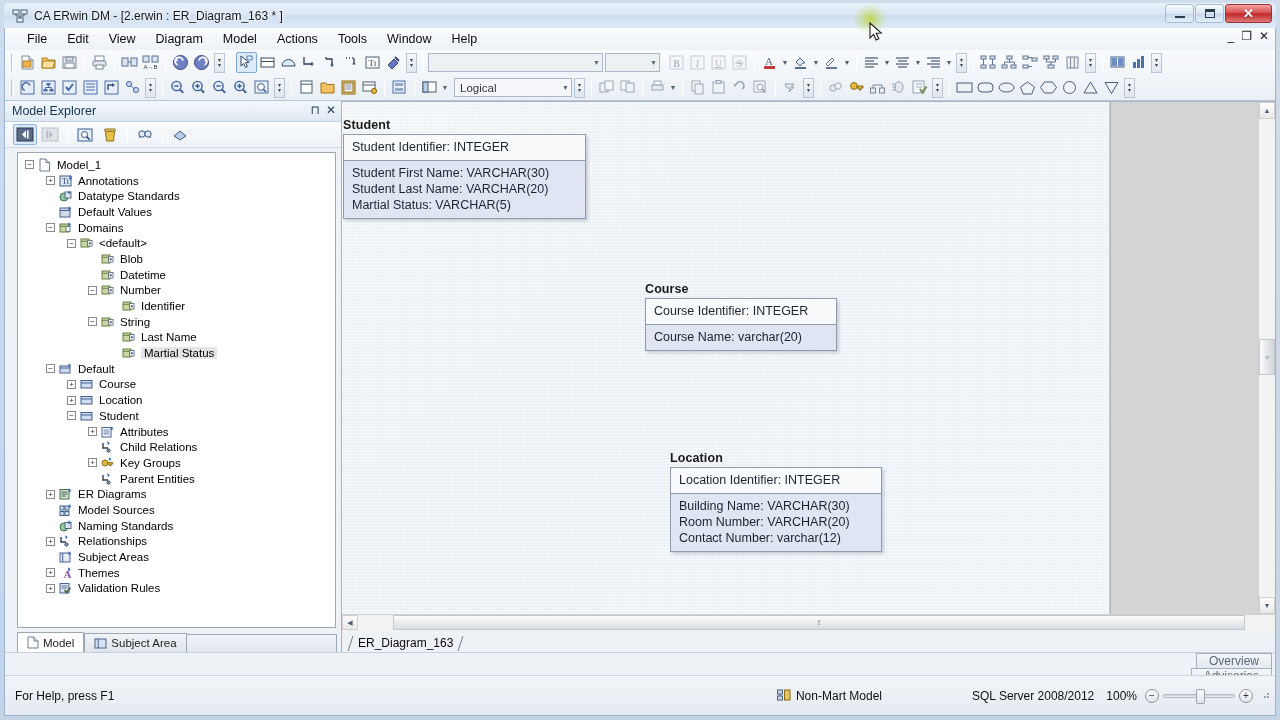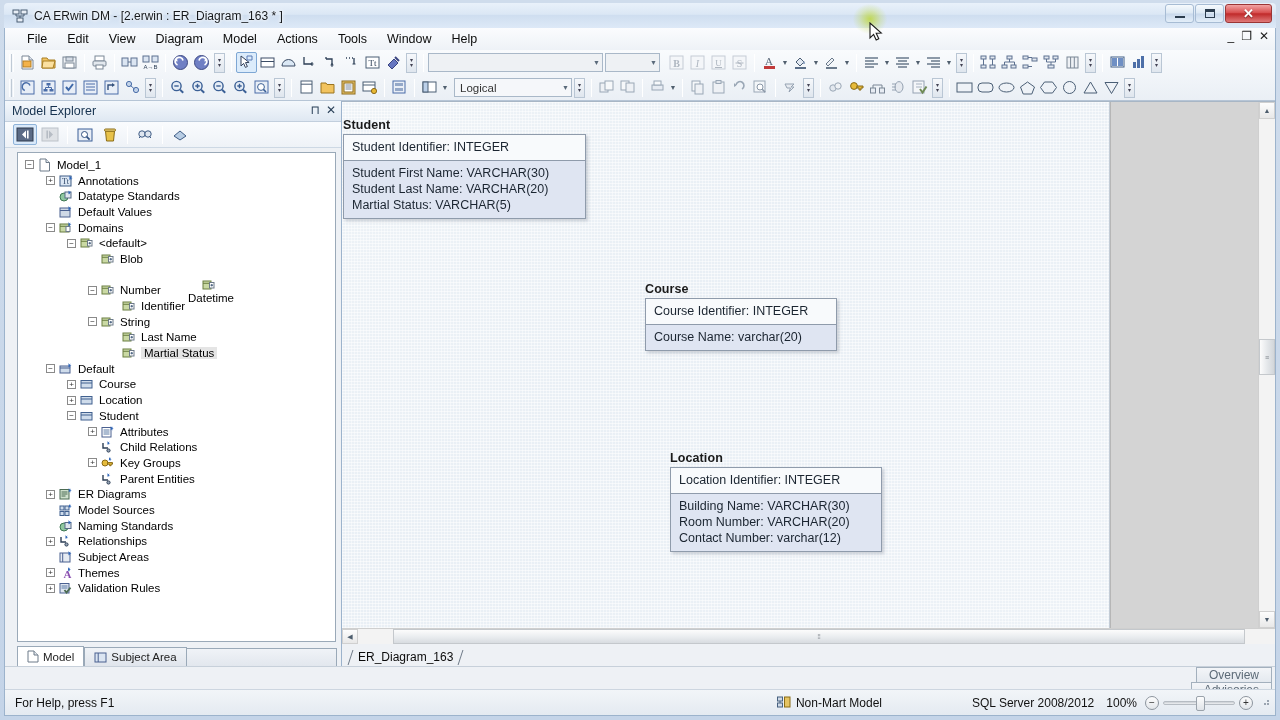--- a/index.html
+++ b/index.html
@@ -192,21 +192,21 @@
      border-right:1px solid #6f7b88; transform:skewX(-18deg);}
 
   
   .lowtabs { height:23px; display:flex; align-items:flex-end; padding-left:6px;
     background:#eef1f5; border-top:1px solid #c7d0da;flex-direction:column; }
   .ltab { height:19px; display:flex;align-items:center; padding:0 12px;
     border:1px solid #a3b0bd; border-bottom:none; font-size:12px; color:#5c6a77;
     background:linear-gradient(180deg,#f3f5f8,#e4e9ef); margin-right:3px;}
 
   
-  .status { height:26px; display:flex; align-items:center; font-size:12px; color:#111;
+  .status { height:40px; display:flex; align-items:center; font-size:12px; color:#111;
     background:linear-gradient(180deg,#f2f5f8,#e4eaf1); border-top:1px solid #cdd6e0; padding:0 4px;}
   .status .sec { display:flex;align-items:center;gap:5px; }
   .zoomslider { width:72px;height:4px;background:linear-gradient(180deg,#c9ced4,#eef0f3);
     border:1px solid #b6bcc3; border-radius:2px; position:relative; }
   .zoomslider .knob { position:absolute; left:32px; top:-6px; width:9px;height:15px;
     background:linear-gradient(180deg,#fdfdfd,#dfe3e8); border:1px solid #9aa2ab; border-radius:2px;}
   .zbtn { width:14px;height:14px;border-radius:50%;border:1px solid #8d959e;
     background:linear-gradient(180deg,#fdfdfd,#e2e6ea);
     display:flex;align-items:center;justify-content:center;font-size:10px;line-height:10px;color:#333;}
   .grow { flex:1; }
@@ -967,21 +967,21 @@
                 <span class="ico">
                   <svg width="16" height="14" viewBox="0 0 16 14">
                     <rect x="2" y="3" width="8" height="8" fill="#cad9a4" stroke="#6b7f42"></rect>
                     <path d="M2 5.3h8" stroke="#6b7f42"></path>
                     <rect x="8.5" y="4.5" width="4.5" height="5.5" fill="#fff" stroke="#6d7a89"></rect>
                     <path d="M9.5 7.2h2.5M10.8 6v2.4" stroke="#425a7a"></path>
                   </svg>
                 </span>
                 <span class="lbl">Blob</span>
               </div>
-              <div class="trow" style="padding-left: 63px; flex-direction: column;">
+              <div class="trow" style="padding-left: 63px;">
                 <span class="exp"></span>
                 <span class="ico">
                   <svg width="16" height="14" viewBox="0 0 16 14">
                     <rect x="2" y="3" width="8" height="8" fill="#cad9a4" stroke="#6b7f42"></rect>
                     <path d="M2 5.3h8" stroke="#6b7f42"></path>
                     <rect x="8.5" y="4.5" width="4.5" height="5.5" fill="#fff" stroke="#6d7a89"></rect>
                     <path d="M9.5 7.2h2.5M10.8 6v2.4" stroke="#425a7a"></path>
                   </svg>
                 </span>
                 <span class="lbl">Datetime</span>

